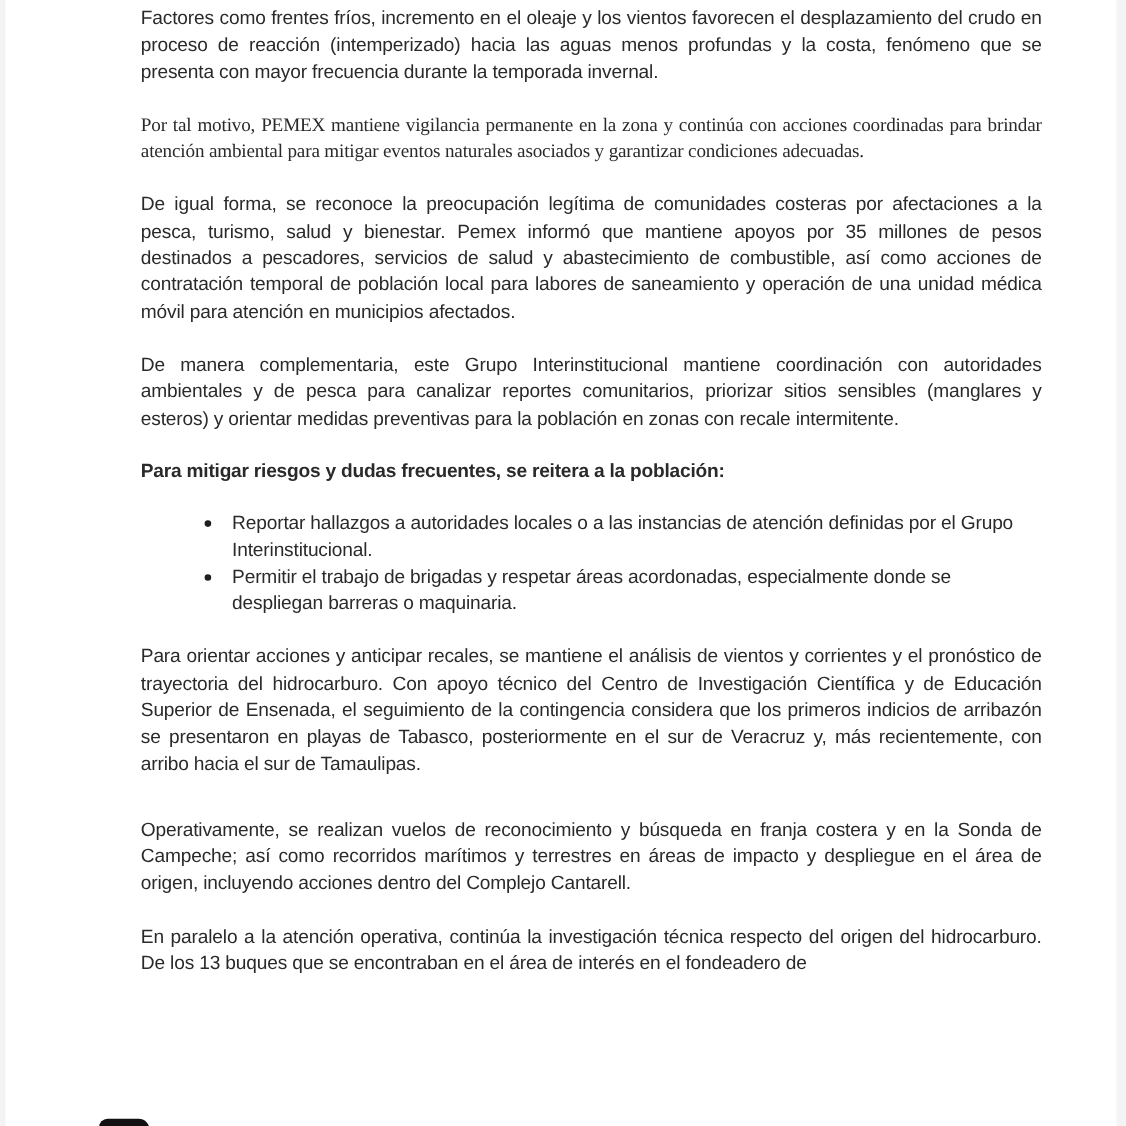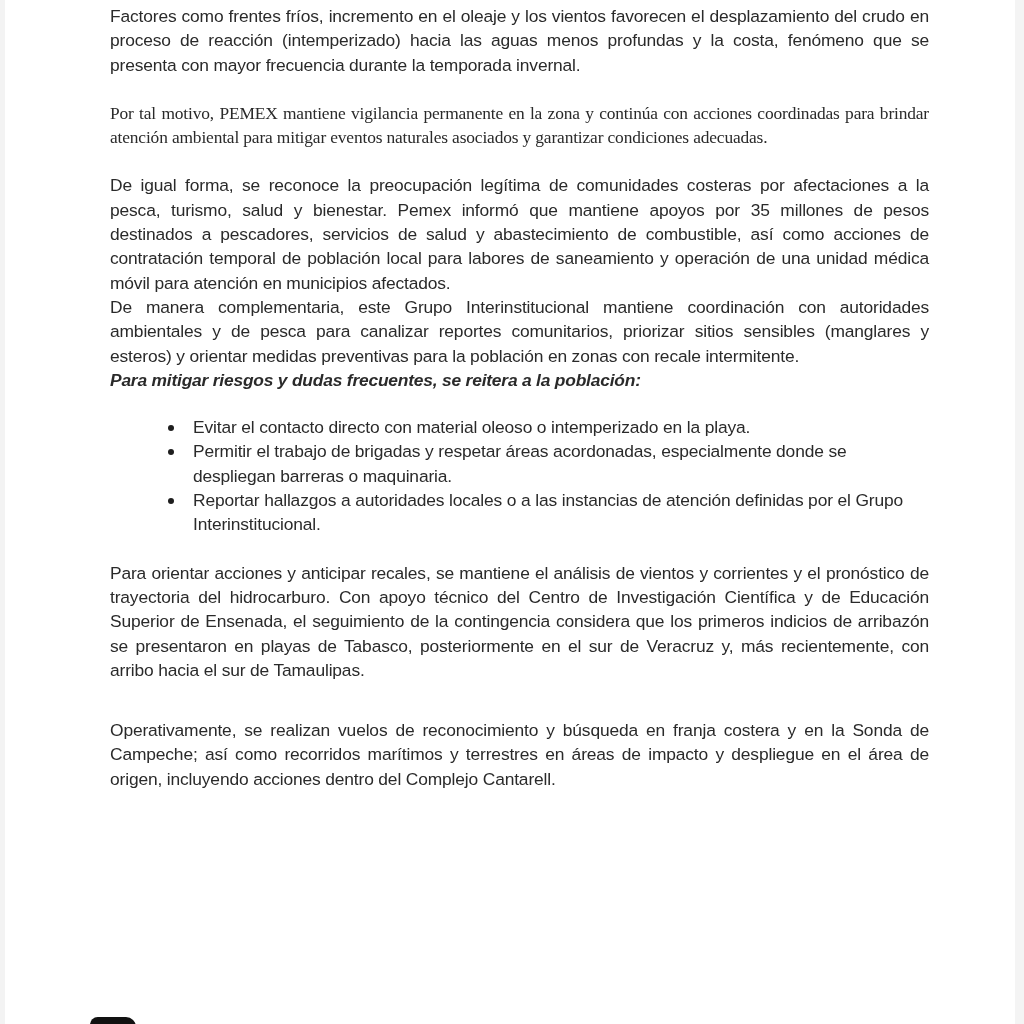--- a/index.html
+++ b/index.html
@@ -18,21 +18,21 @@
   .edge-left {
     position: absolute; left: 0; top: 0; width: 5px; height: 1024px;
     background: #f3f3f3;
   }
   .edge-right {
     position: absolute; right: 0; top: 0; width: 9px; height: 1024px;
     background: #f4f4f4;
   }
   .page {
     position: absolute;
-    left: 110px;
+    left: 128px;
     top: 4px;
     width: 819px;
   }
   .para {
     margin: 0;
     font-size: 17.4px;
     line-height: 24.3px;
     text-align: justify;
     letter-spacing: -0.15px;
   }
@@ -77,36 +77,33 @@
 </head>
 <body>
 
 <div class="edge-left"></div>
 <div class="edge-right"></div>
 
 <div class="page">
   <p class="para" style="margin-top:0;">Factores como frentes fríos, incremento en el oleaje y los vientos favorecen el desplazamiento del crudo en proceso de reacción (intemperizado) hacia las aguas menos profundas y la costa, fenómeno que se presenta con mayor frecuencia durante la temporada invernal.</p>
   <p class="para" style="margin-top:24px;font-family:Liberation Serif, serif;">Por tal motivo, PEMEX mantiene vigilancia permanente en la zona y continúa con acciones coordinadas para brindar atención ambiental para mitigar eventos naturales asociados y garantizar condiciones adecuadas.</p>
   <p class="para" style="margin-top:24px;">De igual forma, se reconoce la preocupación legítima de comunidades costeras por afectaciones a la pesca, turismo, salud y bienestar. Pemex informó que mantiene apoyos por 35 millones de pesos destinados a pescadores, servicios de salud y abastecimiento de combustible, así como acciones de contratación temporal de población local para labores de saneamiento y operación de una unidad médica móvil para atención en municipios afectados.</p>
-  <p class="para" style="">De manera complementaria, este Grupo Interinstitucional mantiene coordinación con autoridades ambientales y de pesca para canalizar reportes comunitarios, priorizar sitios sensibles (manglares y esteros) y orientar medidas preventivas para la población en zonas con recale intermitente.</p>
+  <p class="para" style="margin-top:24px;">De manera complementaria, este Grupo Interinstitucional mantiene coordinación con autoridades ambientales y de pesca para canalizar reportes comunitarios, priorizar sitios sensibles (manglares y esteros) y orientar medidas preventivas para la población en zonas con recale intermitente.</p>
 
-  <p class="heading" style="font-style:italic;">Para mitigar riesgos y dudas frecuentes, se reitera a la población:</p>
+  <p class="heading" style="margin-top:24px;">Para mitigar riesgos y dudas frecuentes, se reitera a la población:</p>
 
   <ul class="bullets" style="margin-top:23px;">
     <li>
       <span class="dot"></span>
-      <span>Evitar el contacto directo con material oleoso o intemperizado en la playa.</span>
+      <span>Reportar hallazgos a autoridades locales o a las instancias de atención definidas por el Grupo Interinstitucional.</span>
     </li>
     <li>
       <span class="dot"></span>
       <span>Permitir el trabajo de brigadas y respetar áreas acordonadas, especialmente donde se despliegan barreras o maquinaria.</span>
     </li>
-    <li>
-      <span class="dot"></span>
-      <span>Reportar hallazgos a autoridades locales o a las instancias de atención definidas por el Grupo Interinstitucional.</span>
-    </li>
   </ul>
 
   <p class="para" style="margin-top:24px;">Para orientar acciones y anticipar recales, se mantiene el análisis de vientos y corrientes y el pronóstico de trayectoria del hidrocarburo. Con apoyo técnico del Centro de Investigación Científica y de Educación Superior de Ensenada, el seguimiento de la contingencia considera que los primeros indicios de arribazón se presentaron en playas de Tabasco, posteriormente en el sur de Veracruz y, más recientemente, con arribo hacia el sur de Tamaulipas.</p>
   <p class="para" style="margin-top:36px;">Operativamente, se realizan vuelos de reconocimiento y búsqueda en franja costera y en la Sonda de Campeche; así como recorridos marítimos y terrestres en áreas de impacto y despliegue en el área de origen, incluyendo acciones dentro del Complejo Cantarell.</p>
+  <p class="para" style="margin-top:24px;">En paralelo a la atención operativa, continúa la investigación técnica respecto del origen del hidrocarburo. De los 13 buques que se encontraban en el área de interés en el fondeadero de</p>
 </div>
 
 <div class="logo-fragment"></div>
 
 </body></html>

